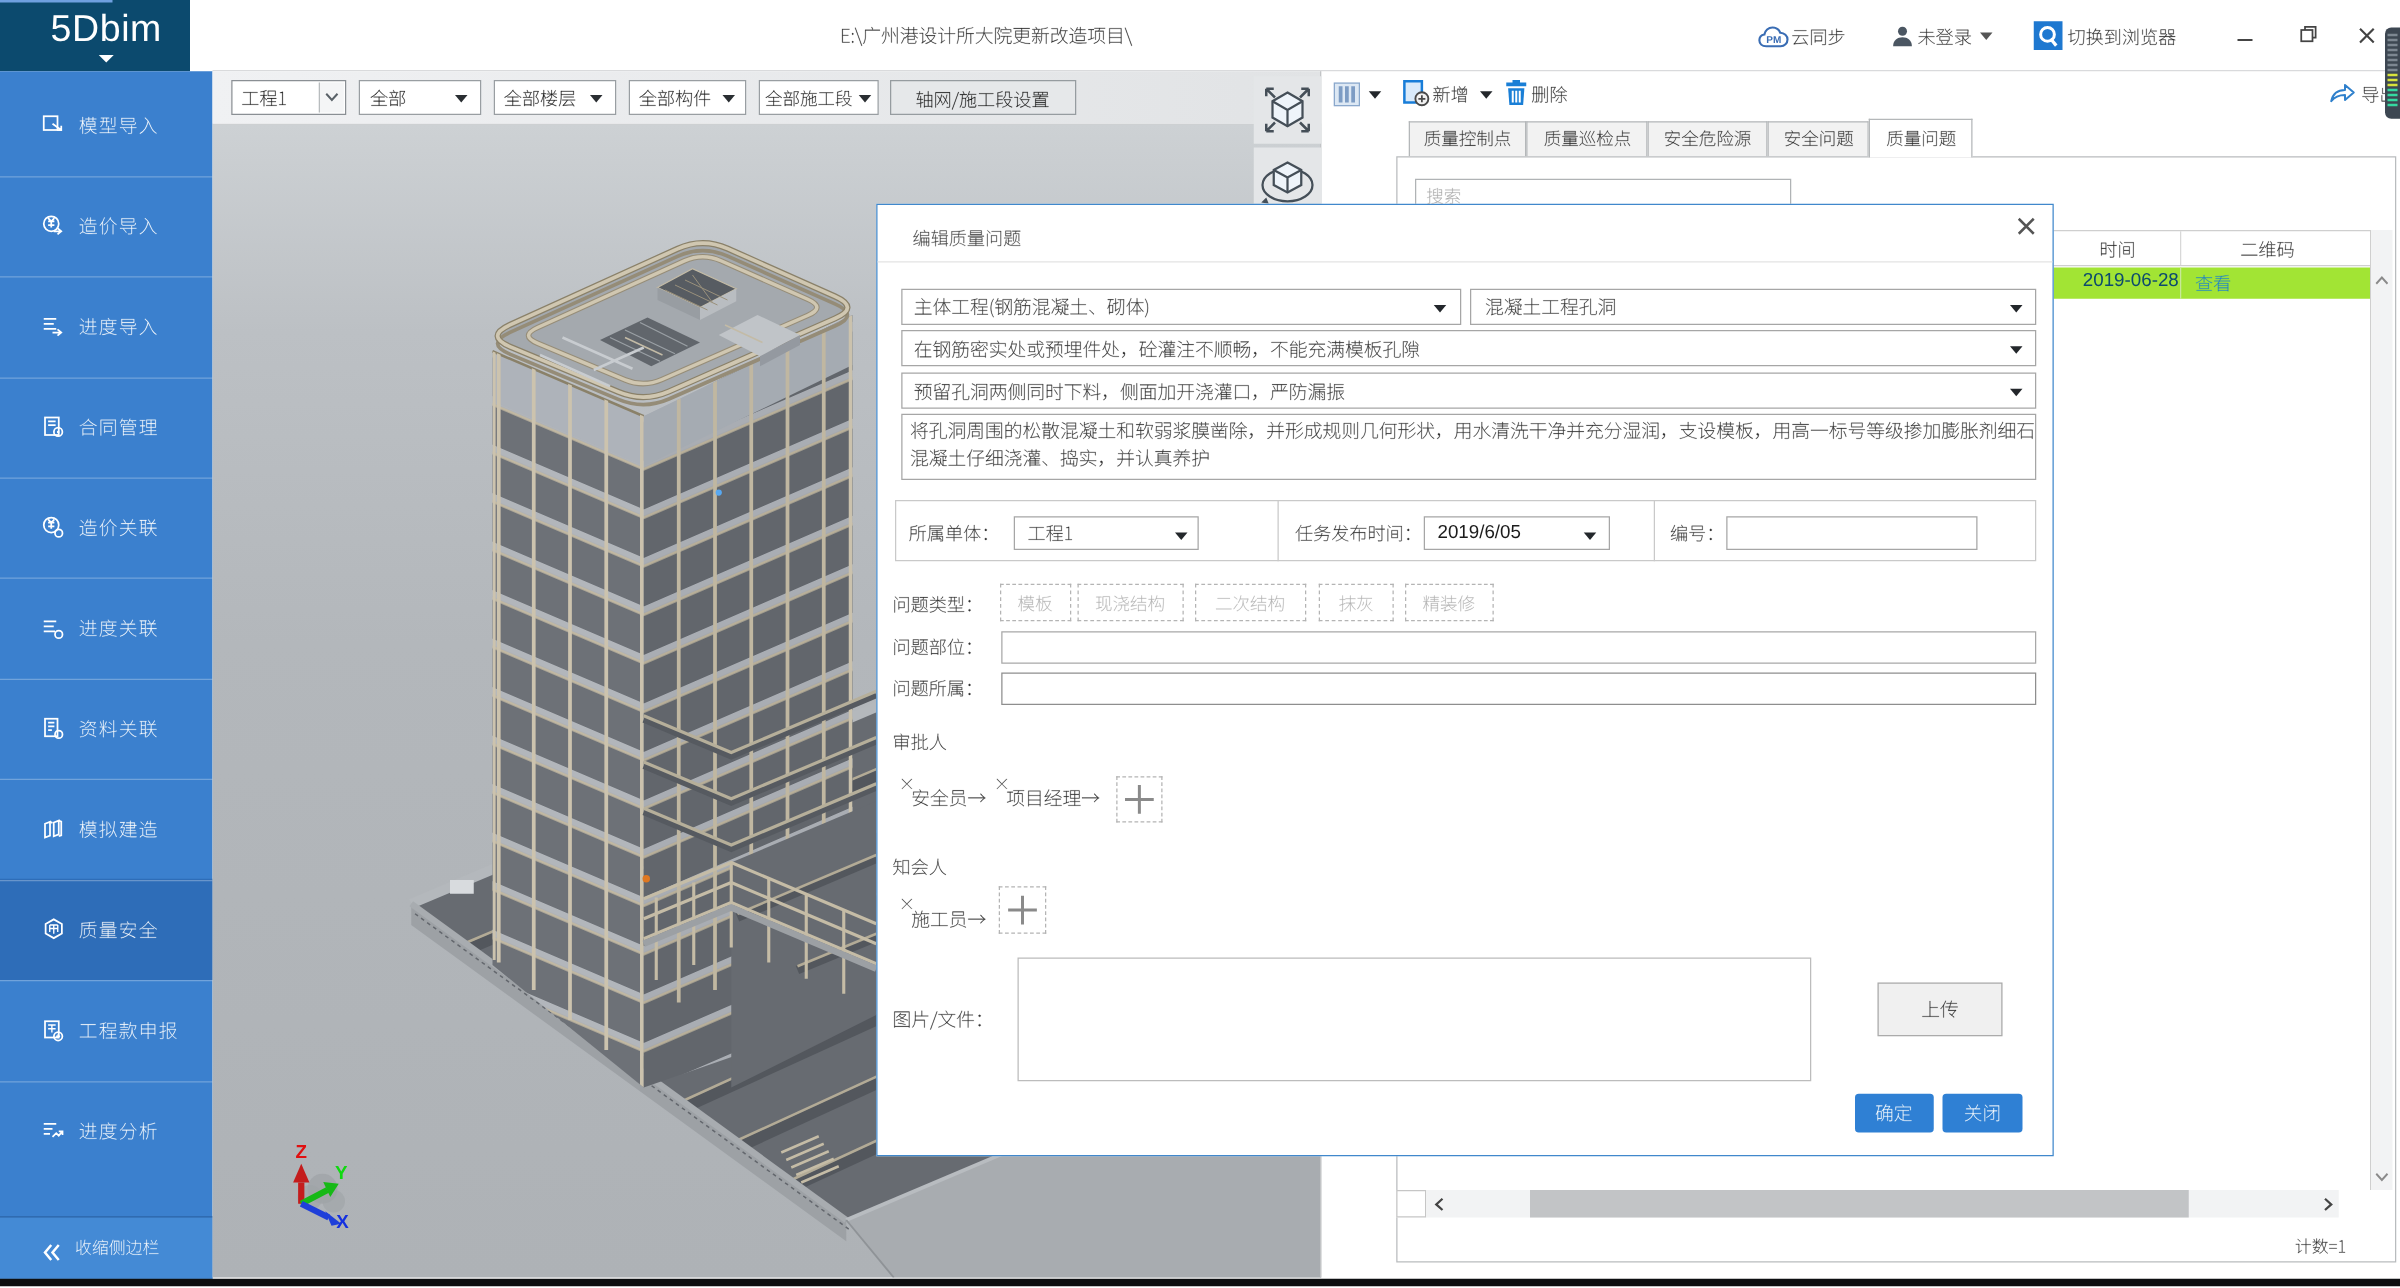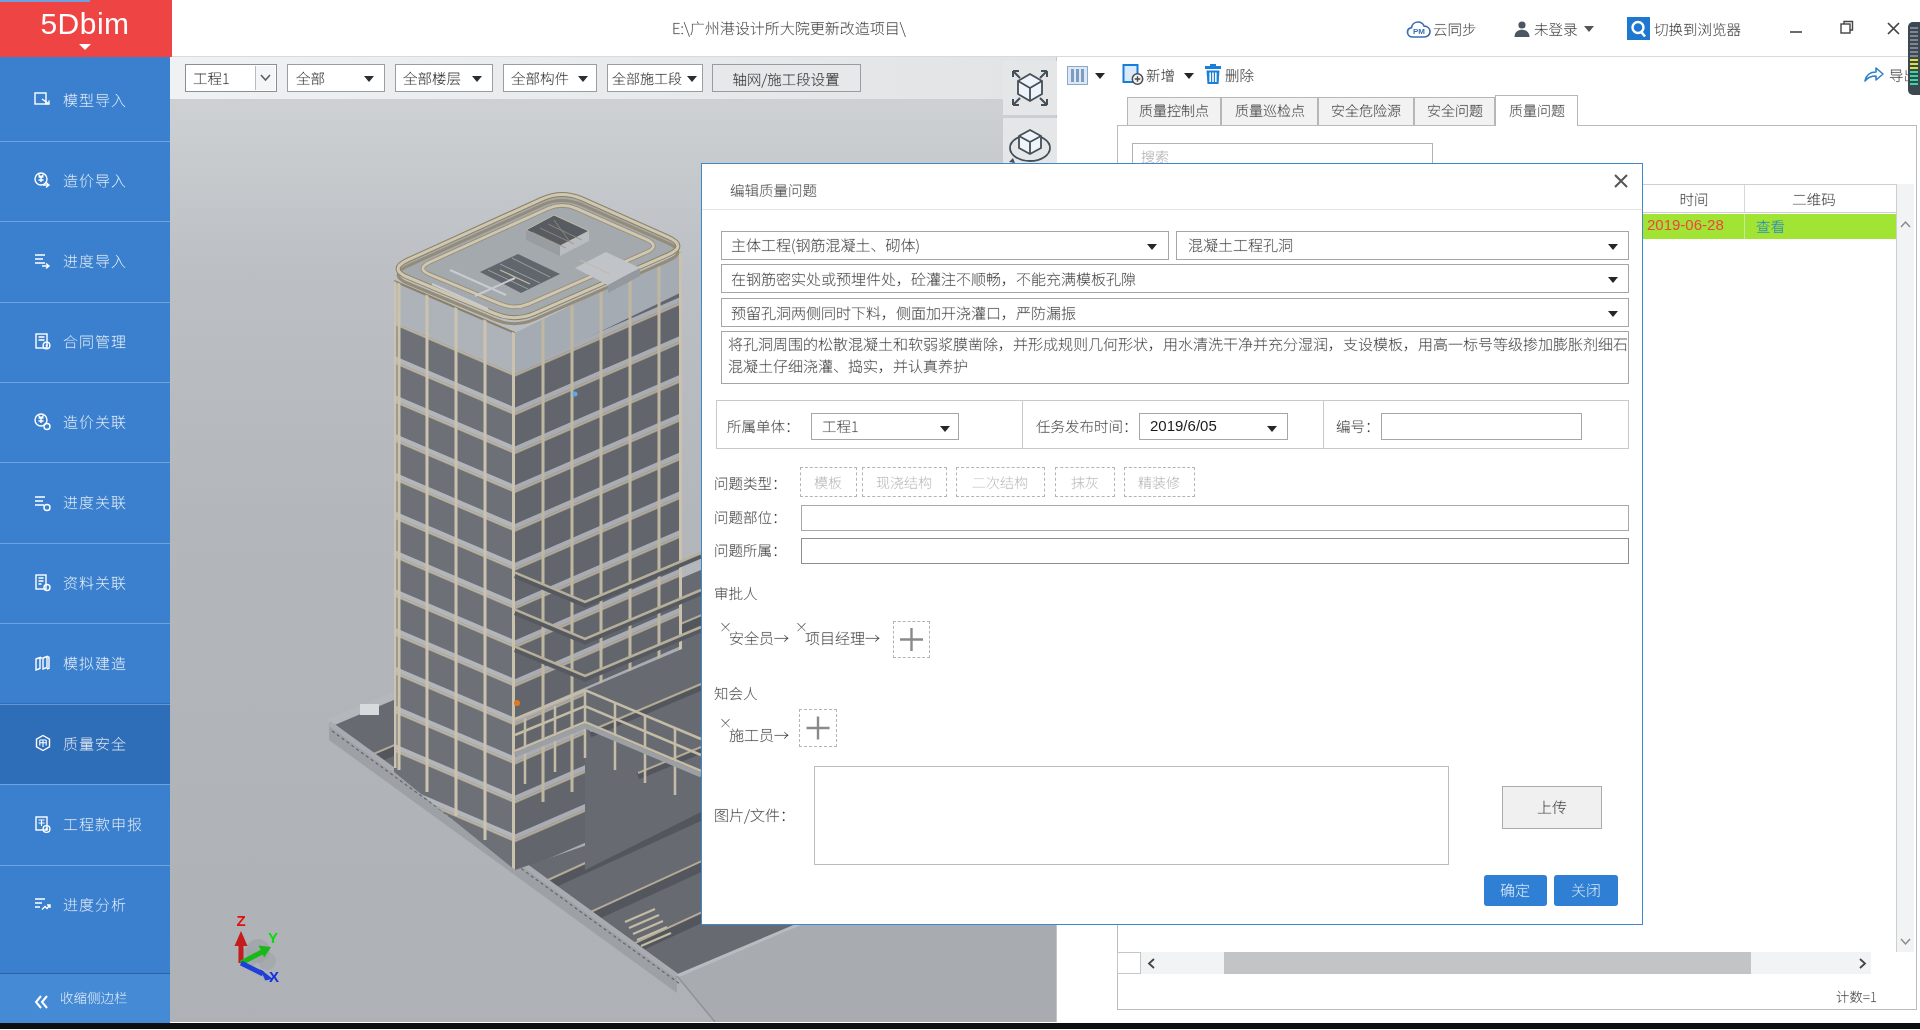--- a/index.html
+++ b/index.html
@@ -2,21 +2,21 @@
 <html><head><meta charset="utf-8">
 <style>
 *{margin:0;padding:0;box-sizing:border-box}
 html,body{width:1920px;height:1030px;overflow:hidden;background:#fff;font-family:"Liberation Sans",sans-serif;position:relative}
 .abs{position:absolute}
 </style></head>
 <body>
 
 <div class="abs" style="left:170px;top:0;width:1750px;height:57px;background:#fff;border-bottom:1px solid #d9dadc"></div>
 
-<div class="abs" style="left:0;top:0;width:172px;height:57px;background:#ef4444">
+<div class="abs" style="left:0;top:0;width:152px;height:57px;background:#0c4a6e">
   <div class="abs" style="left:0;top:0;width:90px;height:2px;background:#6fa0e0"></div>
   <div class="abs" style="left:0;top:7px;width:170px;text-align:center;color:#fff;font-size:30px;font-weight:400;letter-spacing:0.5px">5Dbim</div>
   <div class="abs" style="left:79px;top:44px;width:0;height:0;border-left:6px solid transparent;border-right:6px solid transparent;border-top:6px solid #fff"></div>
 </div>
 
 <div class="abs" style="left:0;top:57px;width:170px;height:966px;background:#3b80ce" id="sidebar"></div>
 <div class="abs" style="left:0;top:703px;width:170px;height:81px;background:#2e6db8"></div>
 <div class="abs" style="left:0;top:973px;width:170px;height:50px;background:#448ad5;border-top:1px solid #2a62a6"></div>
 
 <div class="abs" style="left:0;top:141px;width:170px;height:1px;background:rgba(255,255,255,.28)"></div>
@@ -302,21 +302,21 @@
 <div class="abs" style="left:1318px;top:97px;width:96px;height:29px;background:#f2f2f2;border:1px solid #b4b7b9;border-bottom:none"></div>
 <div class="abs" style="left:1414px;top:97px;width:81px;height:29px;background:#f2f2f2;border:1px solid #b4b7b9;border-bottom:none"></div>
 <div class="abs" style="left:1495px;top:95px;width:83px;height:31px;background:#fff;border:1px solid #b4b7b9;border-bottom:none;z-index:3"></div>
 <div class="abs" style="left:1117px;top:125px;width:800px;height:885px;border:1px solid #b9bcbe;background:#fff"></div>
 <div class="abs" style="left:1132px;top:143px;width:301px;height:26px;border:1px solid #b0b3b5;background:#fff"></div>
 <div class="abs" style="left:1118px;top:184px;width:778px;height:29px;background:#fff;border-top:1px solid #cfcfcf;border-bottom:1px solid #cfcfcf"></div>
 <div class="abs" style="left:1744px;top:185px;width:1px;height:27px;background:#d8d8d8"></div>
 <div class="abs" style="left:1896px;top:184px;width:1px;height:768px;background:#cfcfcf"></div>
 <div class="abs" style="left:1118px;top:214px;width:778px;height:25px;background:#a2e434"></div>
 <div class="abs" style="left:1744px;top:214px;width:1px;height:25px;background:#c8e89a"></div>
-<div class="abs" style="left:1647px;top:216px;width:194px;height:22px;color:#ef4444;font-size:15px;text-align:left;width:96px">2019-06-28</div>
+<div class="abs" style="left:1647px;top:216px;width:194px;height:22px;color:#0c4a6e;font-size:15px;text-align:right;width:96px">2019-06-28</div>
 <div class="abs" style="left:1897px;top:184px;width:17px;height:768px;background:#f2f3f4"></div>
 <svg class="abs" style="left:1899px;top:219px" width="13" height="12" viewBox="0 0 13 12">
     <path d="M2 8 L6.5 3 L11 8" fill="none" stroke="#8a8a8a" stroke-width="1.5"></path>
   </svg>
 <svg class="abs" style="left:1899px;top:935px" width="13" height="12" viewBox="0 0 13 12">
     <path d="M2 4 L6.5 9 L11 4" fill="none" stroke="#8a8a8a" stroke-width="1.5"></path>
   </svg>
 <div class="abs" style="left:1117px;top:952px;width:24px;height:22px;background:#fff;border:1px solid #c6c6c6"></div>
 <div class="abs" style="left:1141px;top:952px;width:730px;height:22px;background:#f2f3f4"></div>
 <div class="abs" style="left:1224px;top:952px;width:527px;height:22px;background:#c2c4c6"></div>

